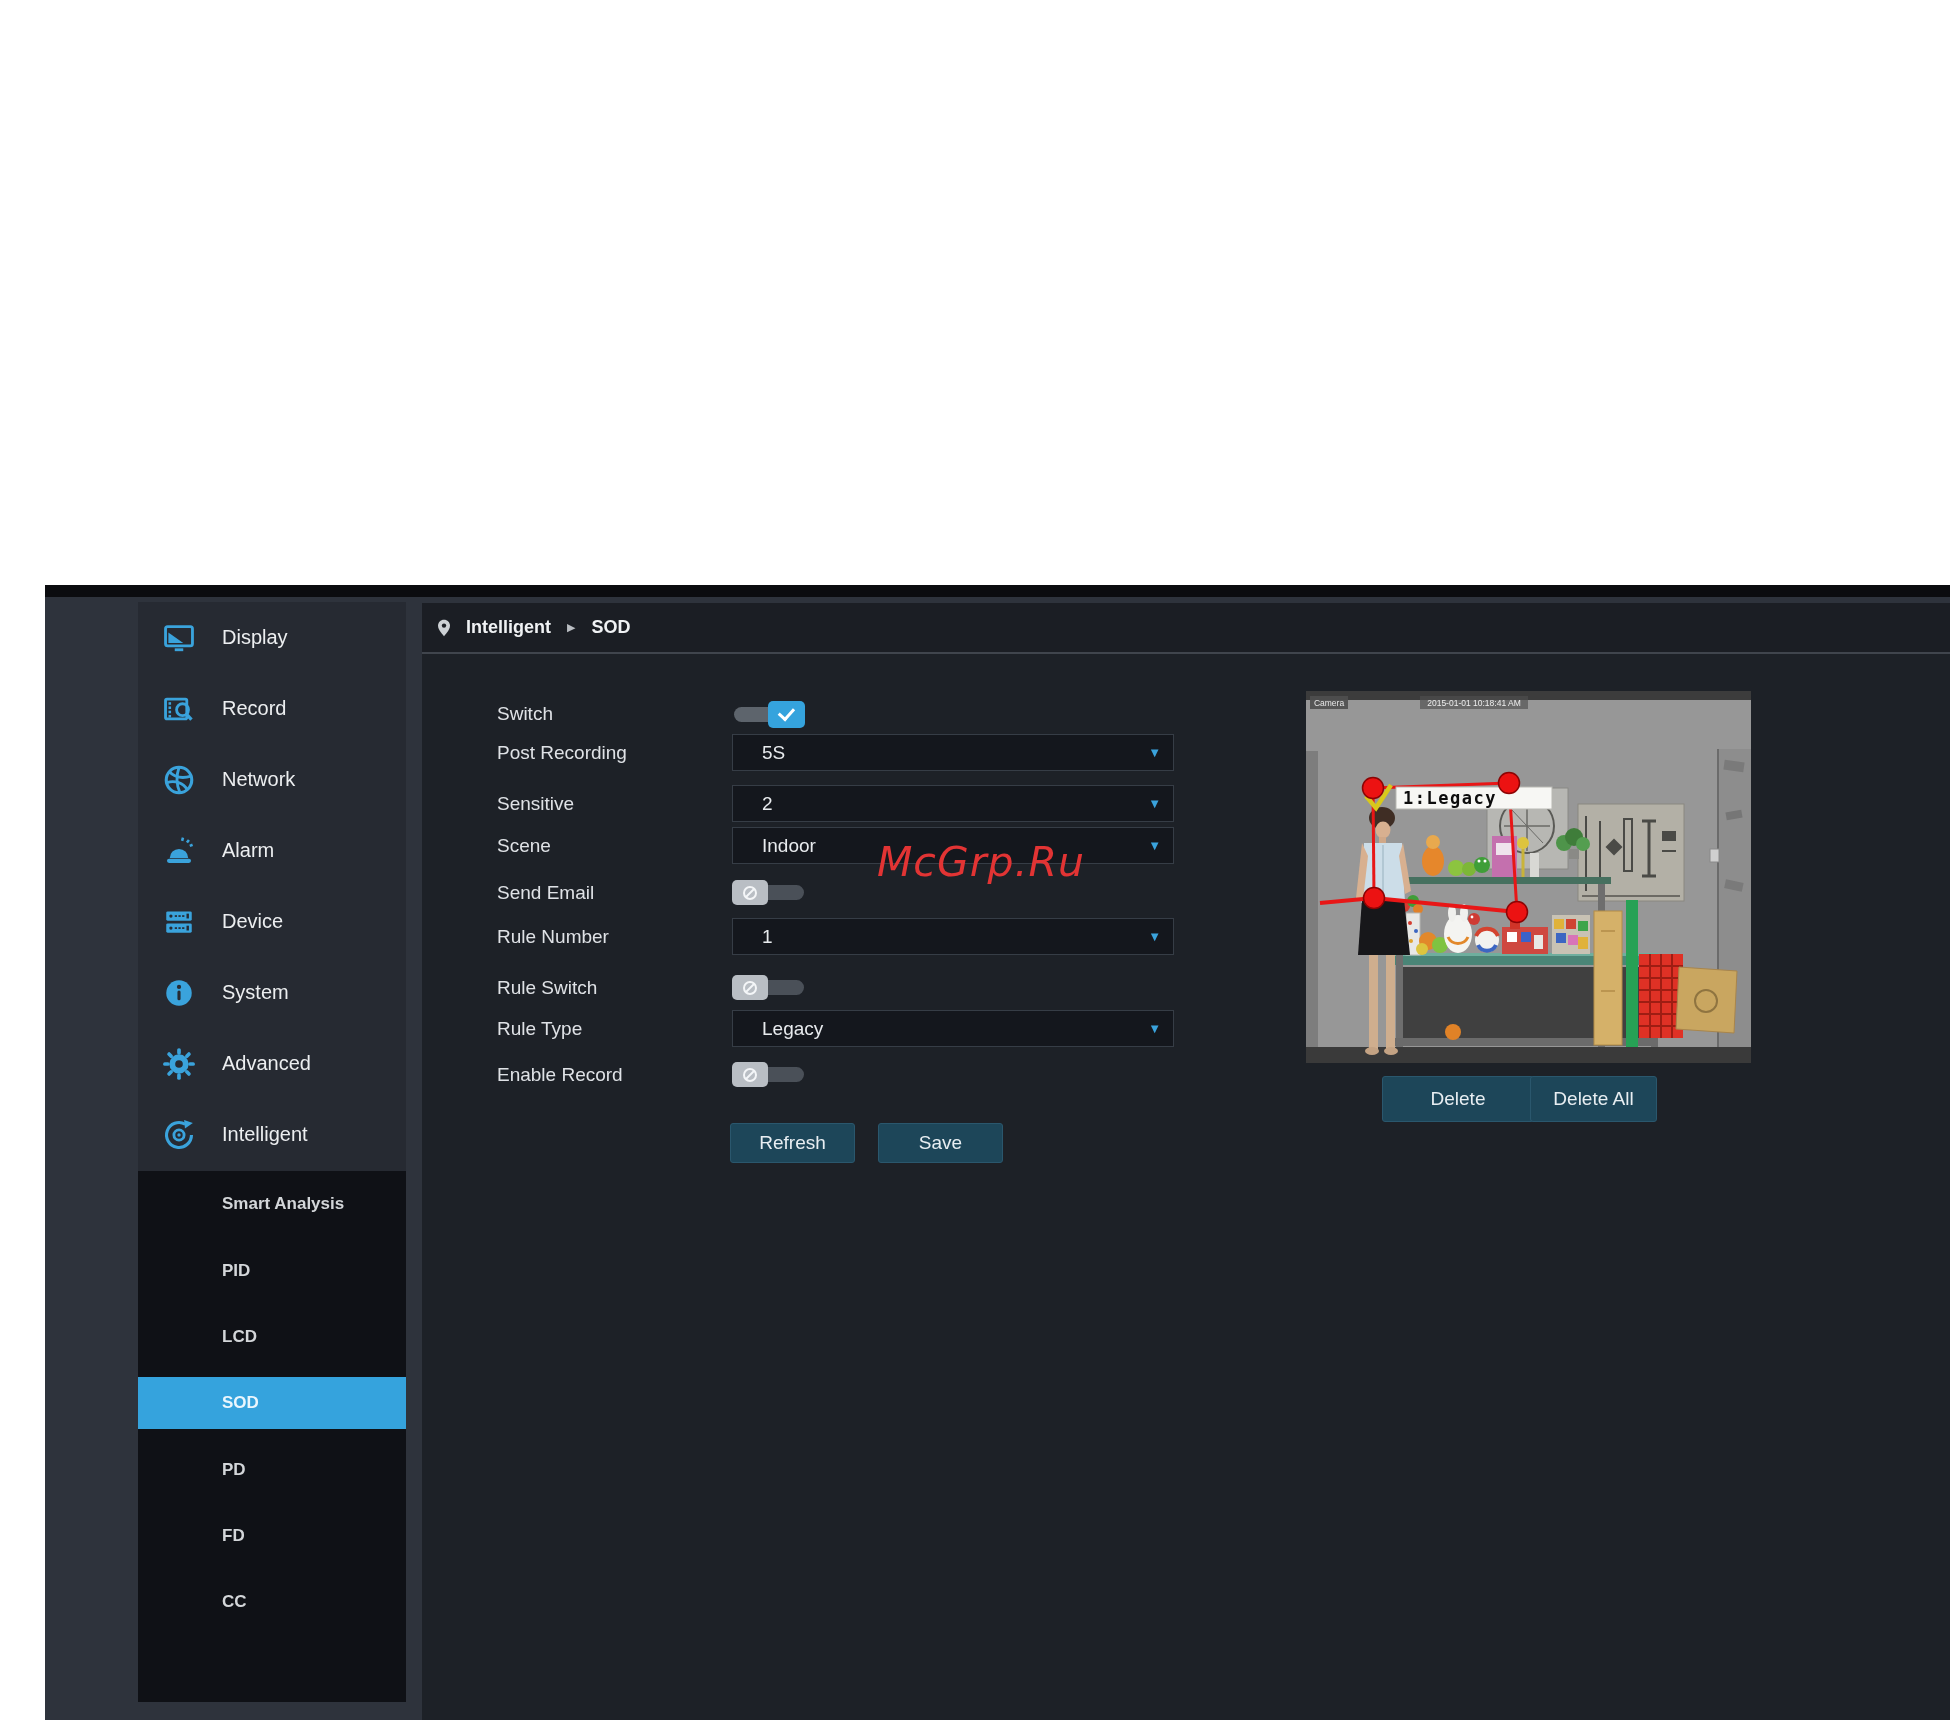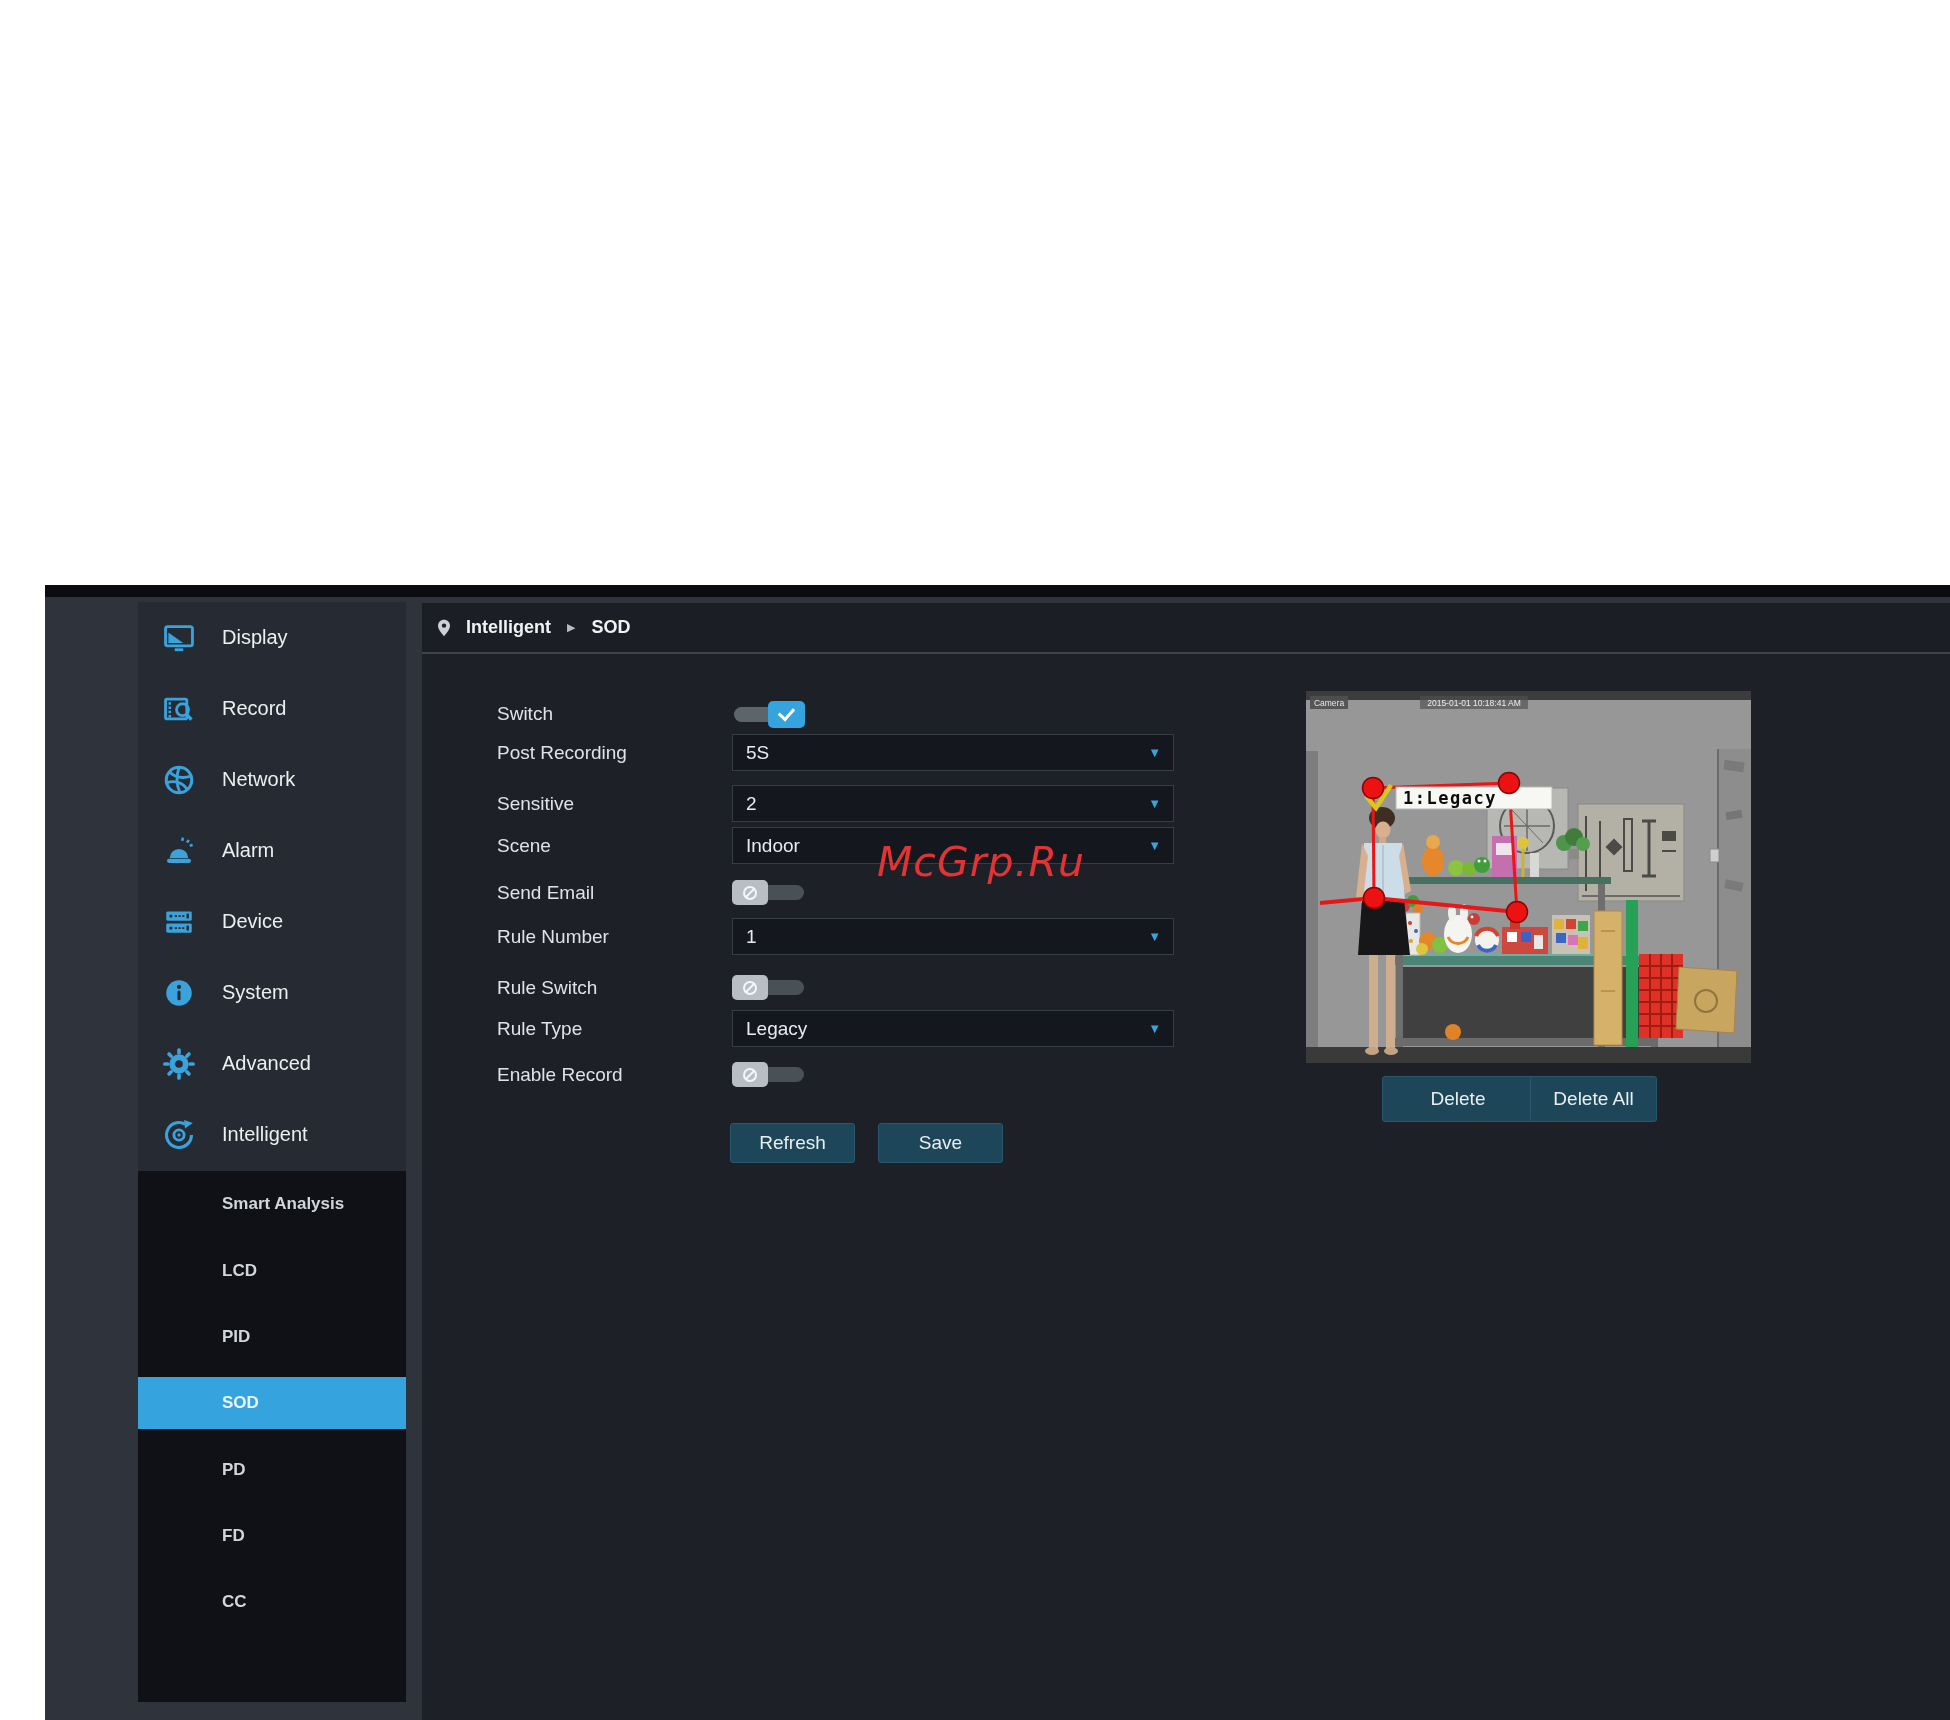--- a/index.html
+++ b/index.html
@@ -25,21 +25,21 @@
   .crumb-bar .pin{margin-left:15px;width:14px;height:18px;}
   .crumb-txt{font-size:18px;font-weight:600;color:#f0f2f4;margin-left:15px;}
   .crumb-arrow{margin-left:16px;font-size:11px;color:#b9bdc2;}
   .crumb-page{font-size:18px;font-weight:600;color:#f0f2f4;margin-left:16px;}
 
   
   .main{position:absolute;left:377px;top:69px;right:0;bottom:0;background:#1d2127;}
   .frow{position:absolute;left:75px;display:flex;align-items:center;}
   .frow .flabel{width:235px;font-size:19px;color:#dfe2e6;}
   .select{width:442px;height:37px;background:#14171d;border:1px solid #363d46;box-sizing:border-box;
-          display:flex;align-items:center;position:relative;cursor:pointer;}
+          display:flex;align-items:center;position:relative;cursor:pointer;padding-left:16px;}
   .select .val{margin-left:13px;font-size:19px;color:#e8ebee;}
   .select .arr{position:absolute;right:12px;top:50%;transform:translateY(-52%);font-size:13px;color:#3aa3dc;}
 
   
   .tg{position:relative;width:73px;height:27px;cursor:pointer;}
   .tg-on .track{position:absolute;left:2px;top:6px;width:44px;height:15px;border-radius:8px;background:#5d646c;}
   .tg-on .knob{position:absolute;right:0;top:0;width:37px;height:27px;border-radius:5px;background:#35a3dd;
                display:flex;align-items:center;justify-content:center;}
   .check{width:12px;height:7px;border-left:3px solid #fff;border-bottom:3px solid #fff;
          transform:rotate(-48deg) translate(1px,-1px);}
@@ -182,24 +182,24 @@
           </svg>
       </span>
       <span class="lbl">Intelligent</span>
     </div>
 
     <div class="submenu">
       <div class="sub-item">
           <div class="sub-band">Smart Analysis</div>
         </div>
       <div class="sub-item">
+          <div class="sub-band">PID</div>
+        </div>
+      <div class="sub-item">
           <div class="sub-band">LCD</div>
-        </div>
-      <div class="sub-item">
-          <div class="sub-band">PID</div>
         </div>
       <div class="sub-item active">
           <div class="sub-band">SOD</div>
         </div>
       <div class="sub-item">
           <div class="sub-band">PD</div>
         </div>
       <div class="sub-item">
           <div class="sub-band">FD</div>
         </div>

